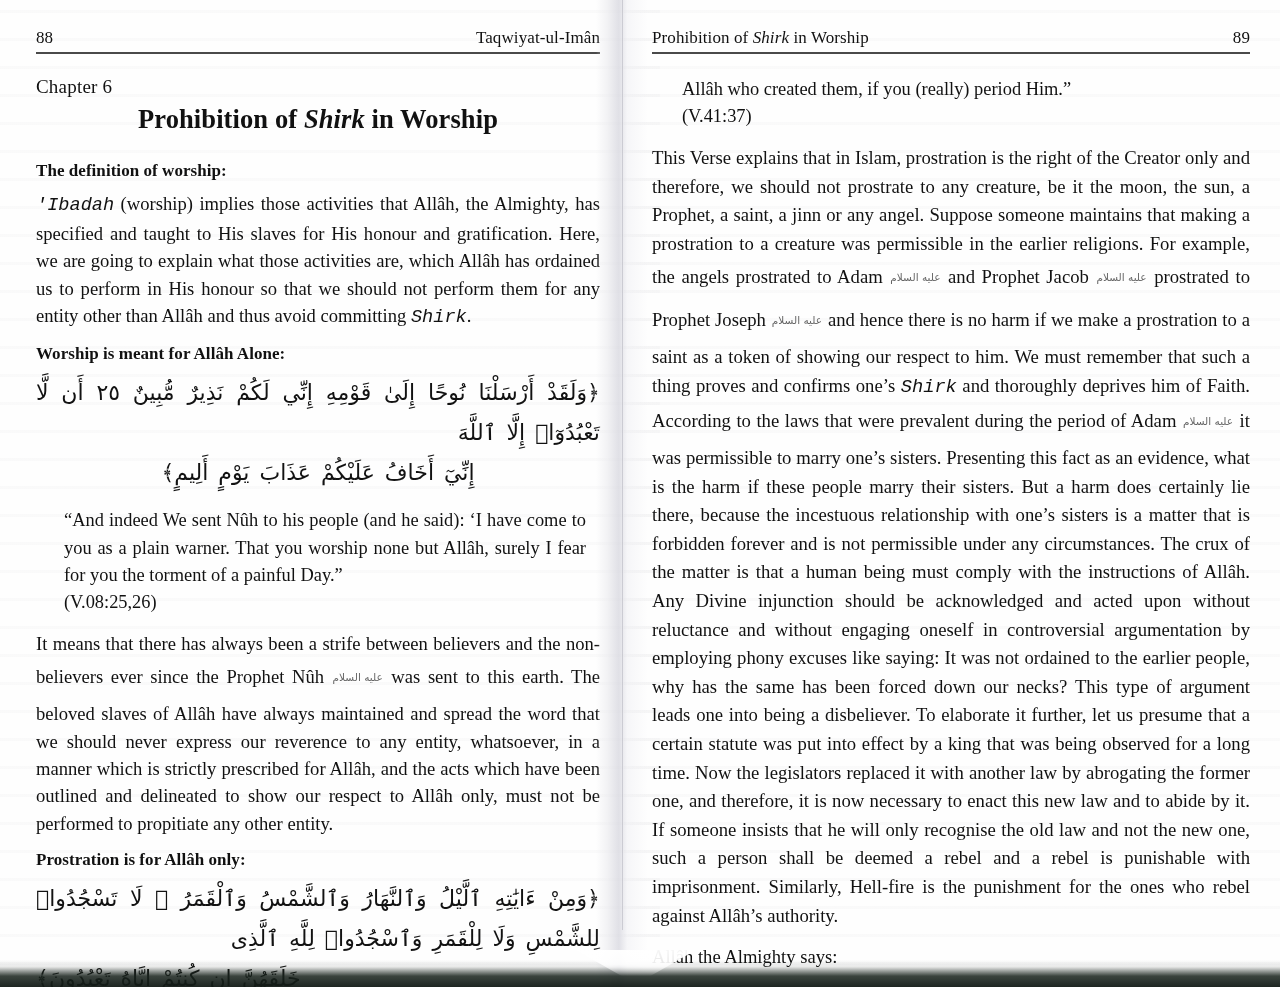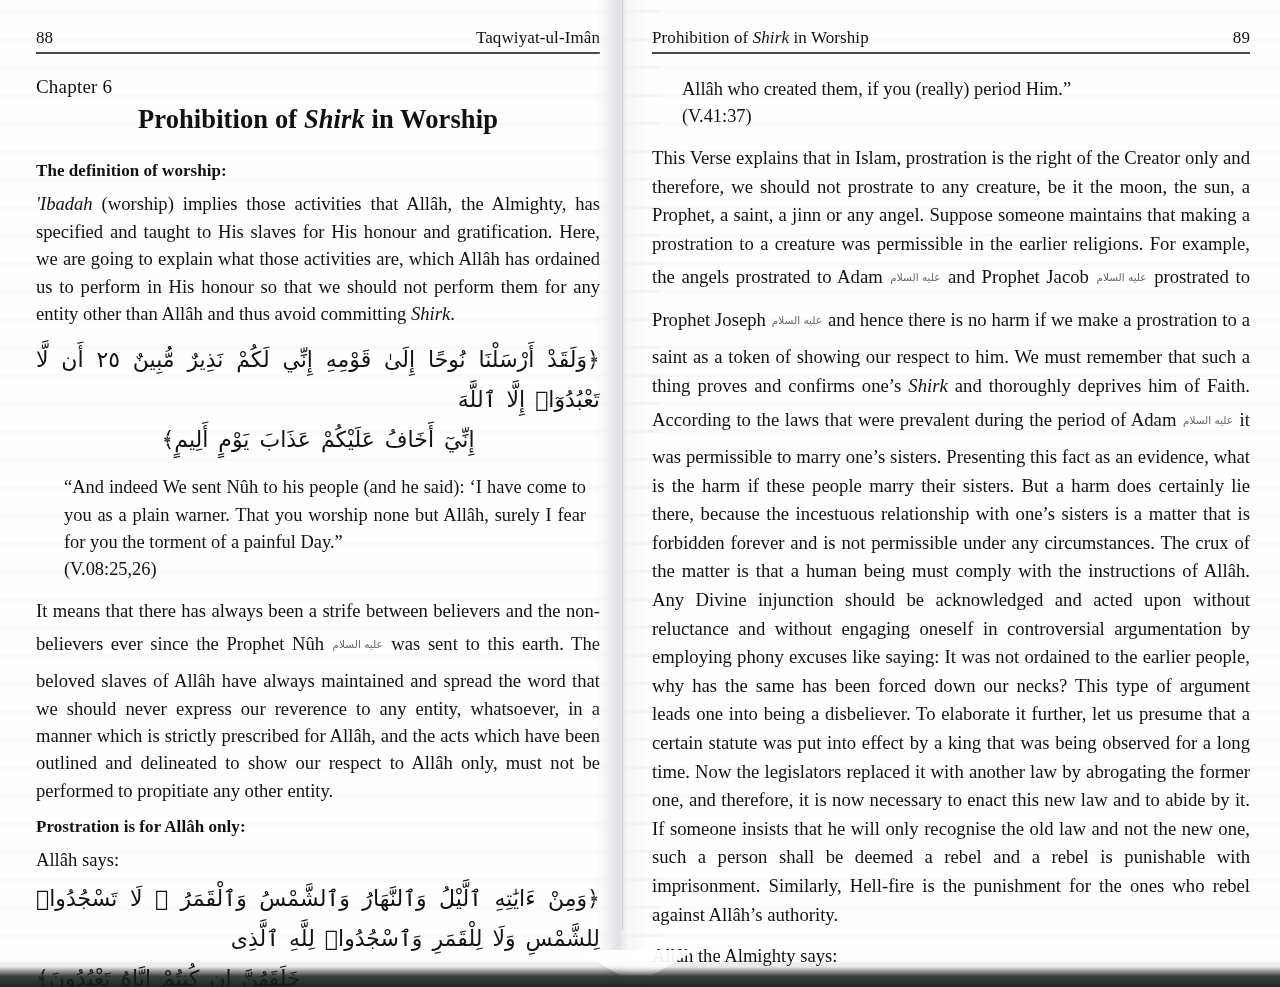--- a/index.html
+++ b/index.html
@@ -125,21 +125,21 @@
   .subhead i { font-style: italic; }
 
   p.body {
     font-size: 18.6px;
     line-height: 27.4px;
     text-align: justify;
     text-justify: inter-word;
     margin: 0 0 13px 0;
     hyphens: none;
   }
-  p.body i { font-style: italic; }
+  p.body i { font-style: italic; font-family: Liberation Mono, monospace; }
 
   .says {
     font-size: 18.6px;
     line-height: 27px;
     margin: 0 0 6px 0;
   }
 
   
   .ayah {
     direction: rtl;
@@ -215,35 +215,35 @@
       <div class="rule"></div>
 
       <p class="chapter-label">Chapter 6</p>
 
       <h1 class="chapter-title"><span>Prohibition of </span><i>Shirk</i><span> in Worship</span></h1>
 
       <h2 class="subhead">The definition of worship:</h2>
 
       <p class="body"><i>'Ibadah</i><span> (worship) implies those activities that Allâh, the Almighty, has specified and taught to His slaves for His honour and gratification. Here, we are going to explain what those activities are, which Allâh has ordained us to perform in His honour so that we should not perform them for any entity other than Allâh and thus avoid committing </span><i>Shirk</i><span>.</span></p>
 
+      <h2 class="subhead">Worship is meant for Allâh Alone:</h2>
 
       <div class="ayah ayah-1">
         <span class="ln l1">﴿وَلَقَدْ أَرْسَلْنَا نُوحًا إِلَىٰ قَوْمِهِ إِنِّي لَكُمْ نَذِيرٌ مُّبِينٌ ٢٥ أَن لَّا تَعْبُدُوٓا۟ إِلَّا ٱللَّهَ</span>
         <span class="ln l2">إِنِّيٓ أَخَافُ عَلَيْكُمْ عَذَابَ يَوْمٍ أَلِيمٍ﴾</span>
       </div>
 
       <blockquote class="trans"><span>“And indeed We sent  Nûh to his people (and he said): ‘I have come to you as a plain warner. That you worship none but Allâh, surely I fear for you the torment of a painful Day.”</span>
         <span class="vref">(V.08:25,26)</span>
       </blockquote>
 
       <p class="body"><span>It means that there has always been a strife between believers and the non-believers ever since the Prophet Nûh </span><span class="hon">عليه السلام</span><span> was sent to this earth. The beloved slaves of Allâh have always maintained and spread the word that we should never express our reverence to any entity, whatsoever, in a manner which is strictly prescribed for Allâh, and the acts which have been outlined and delineated to show our respect to Allâh only, must not be performed to propitiate any other  entity.</span></p>
 
       <h2 class="subhead">Prostration is for Allâh only:</h2>
 
-      <p class="says">Allâh says:</p>
 
       <div class="ayah ayah-2">
         <span class="ln l1">﴿وَمِنْ ءَايَٰتِهِ ٱلَّيْلُ وَٱلنَّهَارُ وَٱلشَّمْسُ وَٱلْقَمَرُ ۚ لَا تَسْجُدُوا۟ لِلشَّمْسِ وَلَا لِلْقَمَرِ وَٱسْجُدُوا۟ لِلَّهِ ٱلَّذِى</span>
         <span class="ln l2">خَلَقَهُنَّ إِن كُنتُمْ إِيَّاهُ تَعْبُدُونَ﴾</span>
       </div>
 
     </div>
   </div>
 
   <div class="page right">

